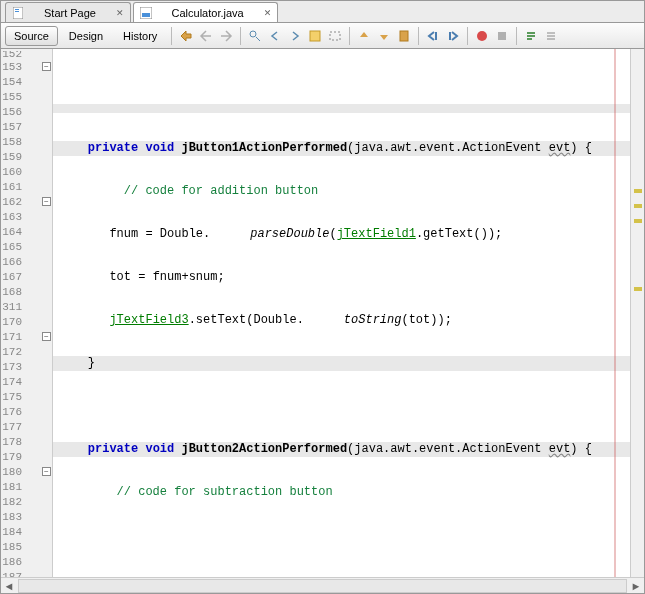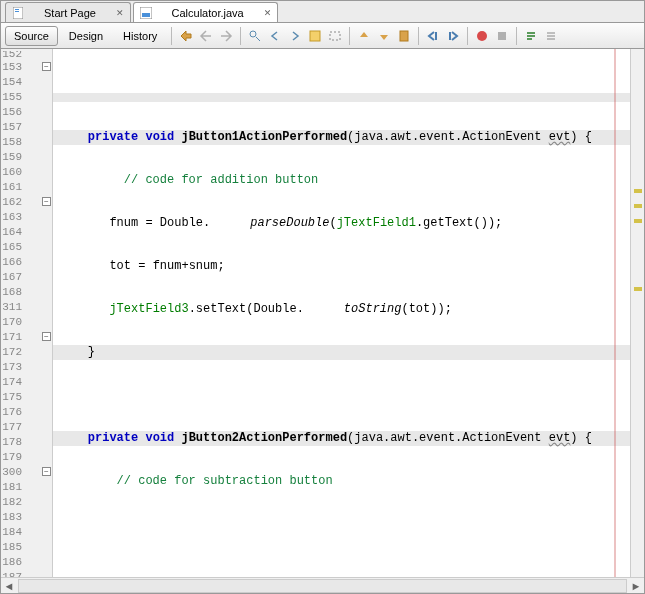--- a/index.html
+++ b/index.html
@@ -96,32 +96,32 @@
     background: #fff;
     font-size: 8px;
     line-height: 7px;
     text-align: center;
     color: #555;
   }
   .code {
     flex: 1;
     font-family: "Courier New", monospace;
     font-size: 12px;
-    padding-top: 2px;
+    padding-top: 13px;
     overflow: hidden;
     white-space: pre;
     position: relative;
   }
   .cline { height: 15px; line-height: 15px; padding-left: 6px; }
   .cline.gray { background: #e8e8e8; }
   .kw { color: #0000c0; font-weight: bold; }
   .id-method { font-weight: bold; color: #000; }
   .comment { color: #15803d; }
   .param-underline { text-decoration: underline; text-decoration-color: #888; text-decoration-style: wavy; }
-  .field { color: #007c00; }
+  .field { color: #007c00; text-decoration: underline; }
   .italic { font-style: italic; margin-left: 40px; }
   .right-rail {
     width: 14px;
     background: #f0f0f0;
     border-left: 1px solid #ccc;
     position: relative;
   }
   .red-margin {
     position: absolute;
     right: 14px;
@@ -302,21 +302,21 @@
     <div class="gline">170</div>
     <div class="gline"><span>171</span><span class="fold">−</span></div>
     <div class="gline">172</div>
     <div class="gline">173</div>
     <div class="gline">174</div>
     <div class="gline">175</div>
     <div class="gline">176</div>
     <div class="gline">177</div>
     <div class="gline">178</div>
     <div class="gline">179</div>
-    <div class="gline"><span>300</span><span class="fold">−</span></div>
+    <div class="gline"><span>180</span><span class="fold">−</span></div>
     <div class="gline">181</div>
     <div class="gline">182</div>
     <div class="gline">183</div>
     <div class="gline">184</div>
     <div class="gline">185</div>
     <div class="gline">186</div>
     <div class="gline">187</div>
   </div>
 
   <div class="code">

